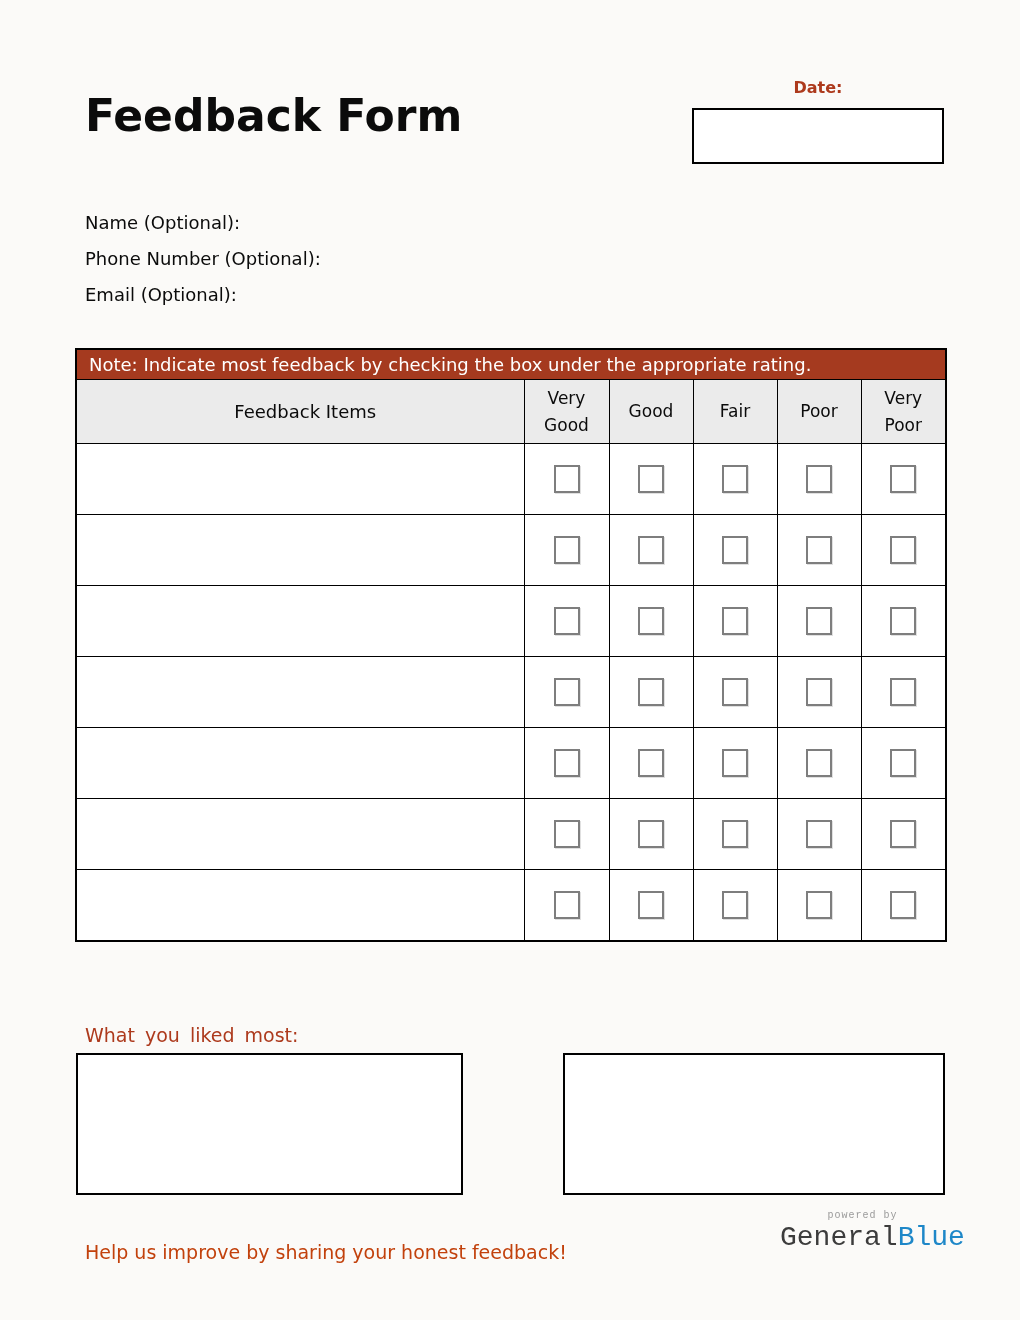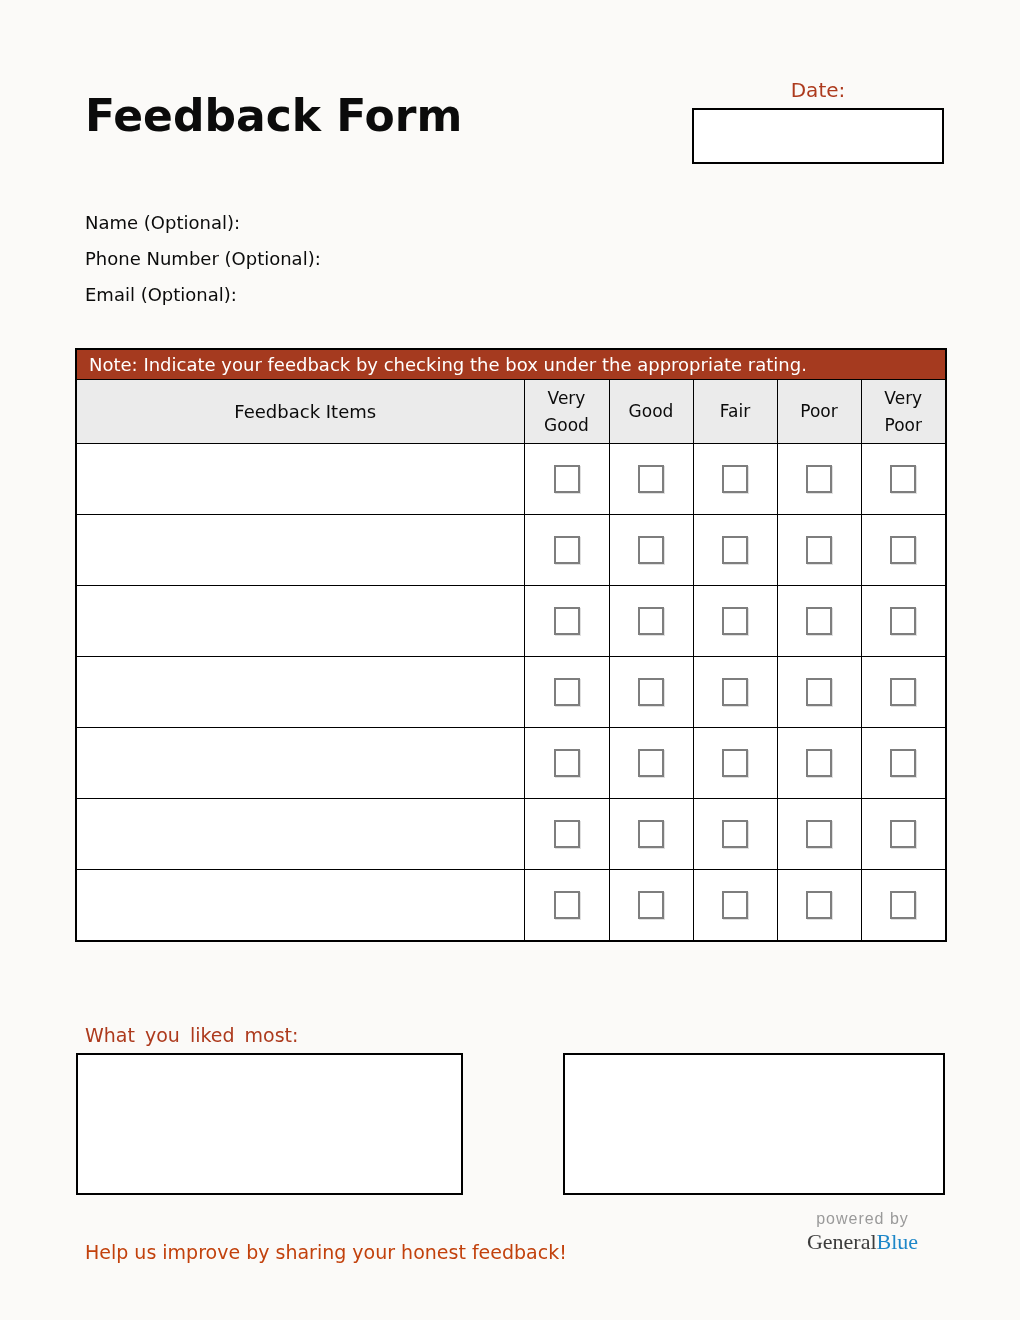--- a/index.html
+++ b/index.html
@@ -14,21 +14,21 @@
   }
 
   
   .title {
     position:absolute; left:85px; top:80px;
     font-size:44px; font-weight:600; color:#0b0b0b;
     letter-spacing:0px; white-space:nowrap;margin-top:10px;
   }
   .date-label {
     position:absolute; left:692px; top:78px; width:252px;
-    text-align:center; font-size:20px; font-weight:normal;
+    text-align:center; font-size:16px; font-weight:bold;
     color:var(--accent-red, #A93A1E);
   }
   .date-box {
     position:absolute; left:692px; top:108px; width:252px; height:56px;
     border:2px solid #000; background:#fff;
   }
 
   
   .contact { position:absolute; left:85px; top:205px; }
   .contact-line { font-size:18px; color:#0b0b0b; line-height:36px; }
@@ -80,27 +80,27 @@
   .box-right { left:563px; width:382px; }
 
   .help-text {
     position:absolute; left:85px; top:1241px;
     font-size:19px; color:#c2410c; white-space:nowrap;
   }
 
   
   .brand { position:absolute; left:780px; top:1210px; width:165px; text-align:center; }
   .powered-by {
-    font-family:Liberation Sans, sans-serif;
-    font-size:16px; color:var(--powered-gray, #9A9A9A);
+    font-family:Liberation Mono, monospace;
+    font-size:10px; color:var(--powered-gray, #9A9A9A);
     letter-spacing:1px; margin-bottom:2px;
   }
   .brand-name {
-    font-family:Liberation Serif, serif;
-    font-size:22px; line-height:1.1; white-space:nowrap;
+    font-family:Liberation Mono, monospace;
+    font-size:28px; line-height:1.1; white-space:nowrap;
   }
   .brand-general { color:var(--brand-dark, #3C3C3C); }
   .brand-blue { color:var(--brand-blue, #1E87C8); }
 </style>
 </head>
 <body>
 
 <div class="page">
 
   <div class="title">Feedback Form</div>
@@ -118,21 +118,21 @@
     <colgroup>
       <col style="width:448px">
       <col style="width:85px">
       <col style="width:84px">
       <col style="width:84px">
       <col style="width:84px">
       <col style="width:85px">
     </colgroup>
     <thead>
       <tr class="note-row">
-        <th colspan="6">Note: Indicate your feedback by checking the box under the appropriate rating.</th>
+        <th colspan="6">Note: Indicate most feedback by checking the box under the appropriate rating.</th>
       </tr>
       <tr class="header-row">
         <th class="items-header">Feedback Items</th>
         <th class="rating-header">Very Good</th>
         <th class="rating-header">Good</th>
         <th class="rating-header">Fair</th>
         <th class="rating-header">Poor</th>
         <th class="rating-header">Very Poor</th>
       </tr>
     </thead>

